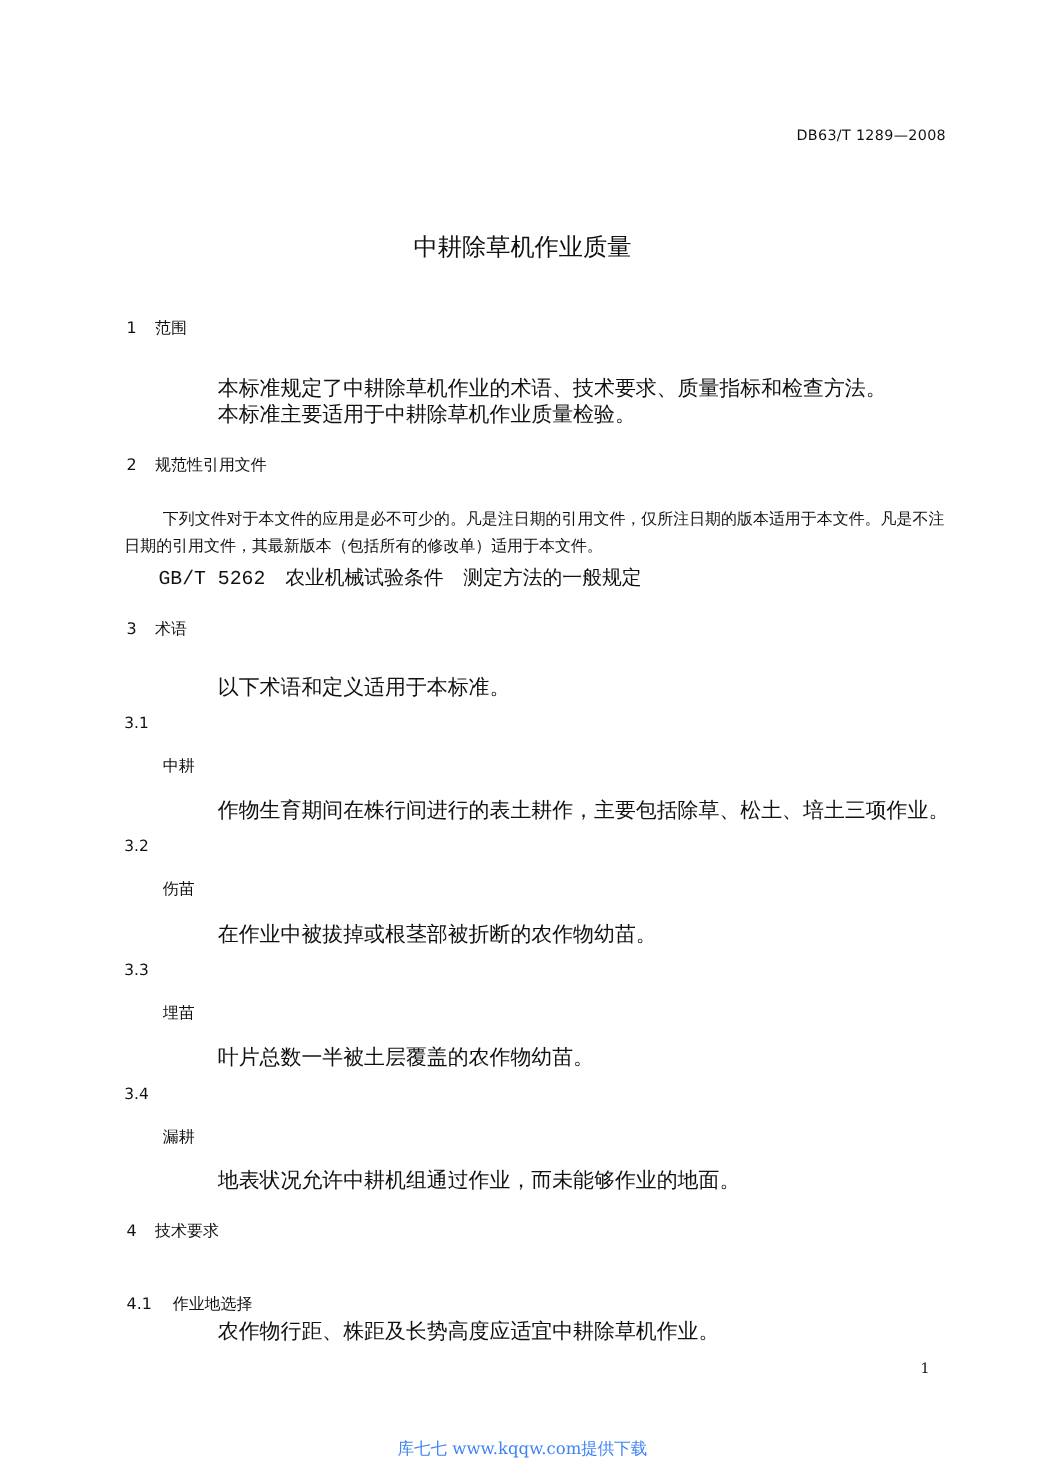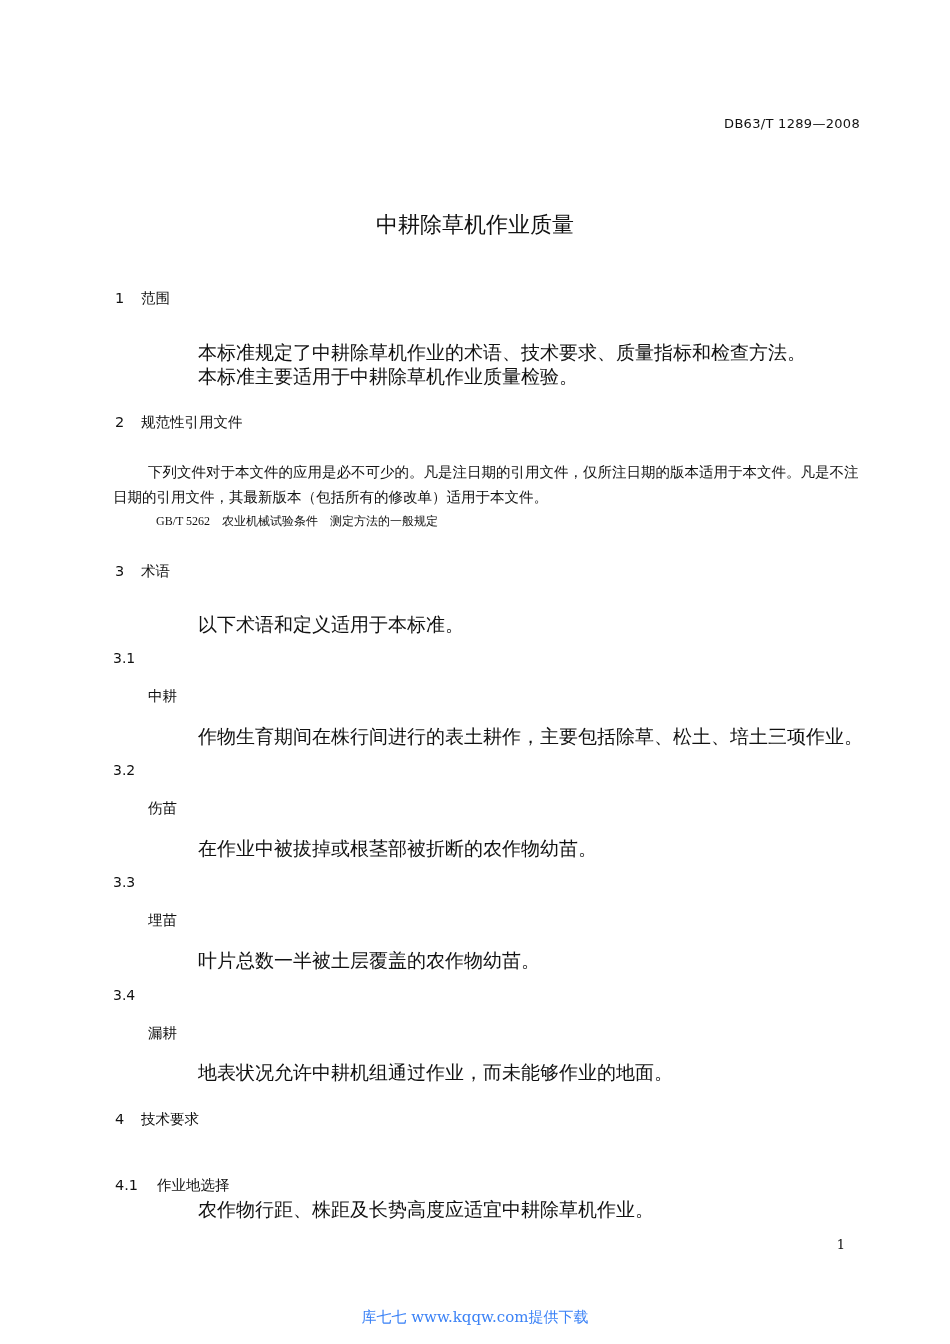--- a/index.html
+++ b/index.html
@@ -7,21 +7,21 @@
          font-family: "DejaVu Serif", "Liberation Serif", serif; color: #111; }
   .abs { position: absolute; white-space: nowrap; }
   .std-no { font-family: "DejaVu Sans", "Liberation Sans", sans-serif; font-size: 13px; right: 90px; top: 116px; letter-spacing: 0.3px; }
   .title { font-family: "DejaVu Sans", "Liberation Sans", sans-serif; font-size: 22px; left: 0; width: 950px; text-align: center; top: 210px; }
   .h { font-family: "DejaVu Sans", "Liberation Sans", sans-serif; font-size: 14.5px; left: 115px; }
   .h .num { display: inline-block; width: 26px; }
   .h41 .num { width: 42px; }
   .term { font-family: "DejaVu Sans", "Liberation Sans", sans-serif; font-size: 14.5px; left: 148px; }
   .p { font-size: 19px; left: 165px; margin-left: 33px; }
   .p2 { left: 113px; width: 746px; white-space: normal; text-indent: 35px; line-height: 25px; font-size: 14.5px; }
-  .ref { font-family: Liberation Serif, serif; font-size: 12px; left: 156px; }
+  .ref { font-family: Liberation Mono, monospace; font-size: 18px; left: 144px; }
   .subnum { font-family: "DejaVu Sans", "Liberation Sans", sans-serif; font-size: 14px; left: 113px; }
   .pageno { font-size: 13px; right: 105px; top: 1237px; }
   .footer { font-size: 15px; left: 0; width: 950px; text-align: center; top: 1308px; color: #3b82f6; }
 </style>
 </head>
 <body>
 
 <div class="abs std-no">DB63/T 1289—2008</div>
 <div class="abs title">中耕除草机作业质量</div>
 

